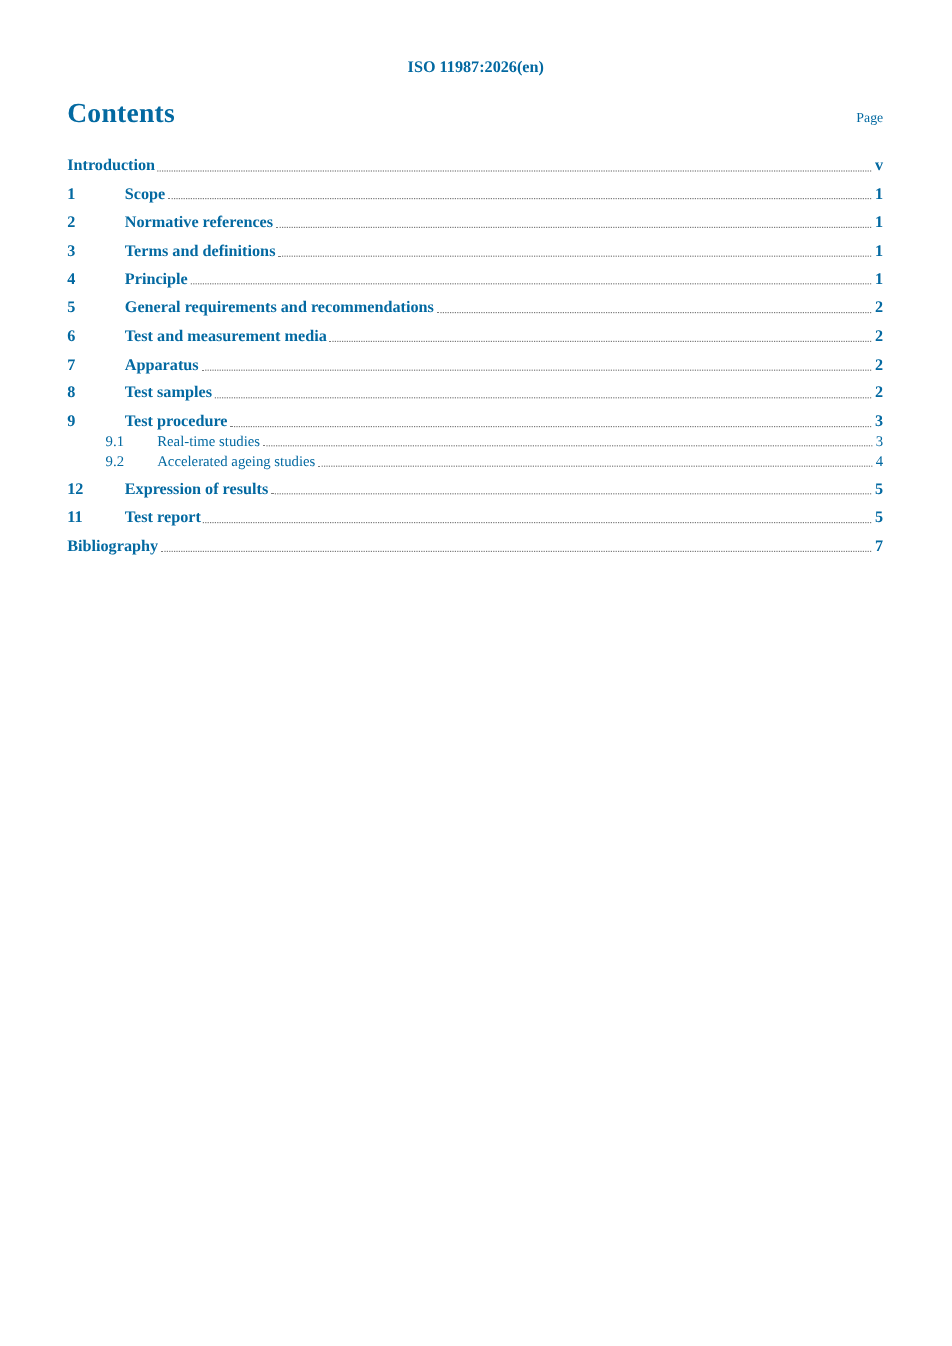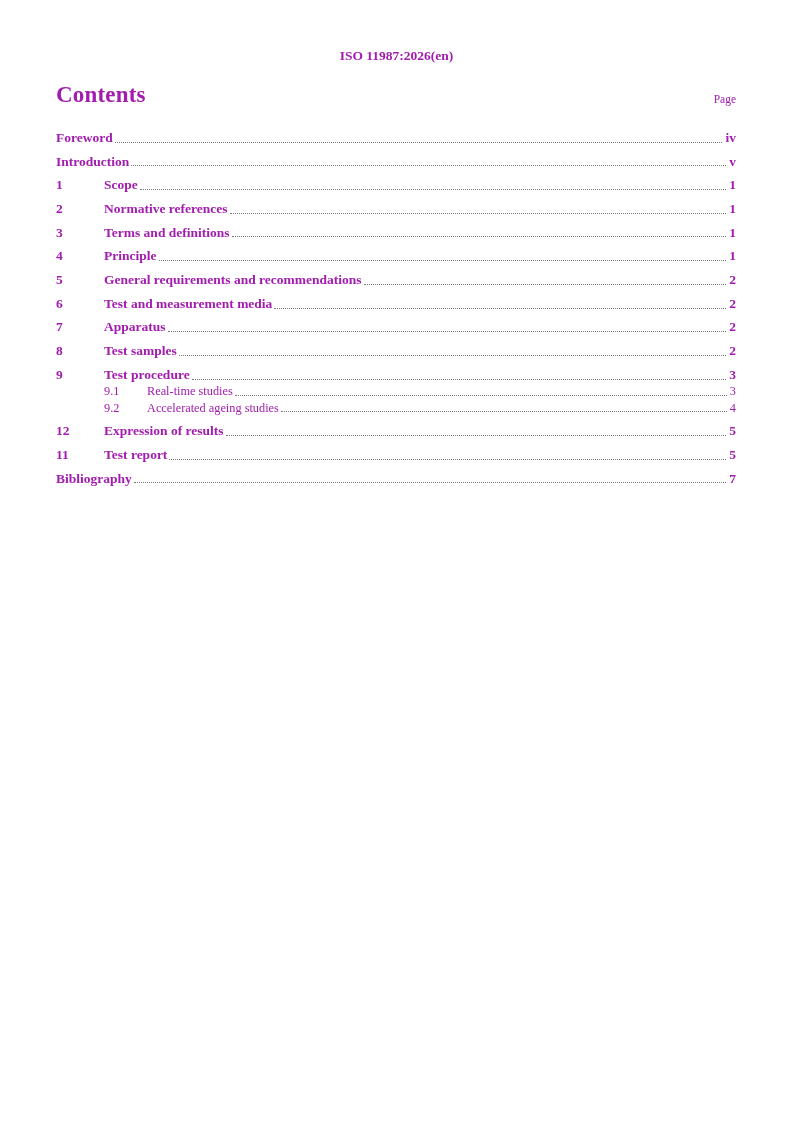--- a/index.html
+++ b/index.html
@@ -2,21 +2,21 @@
 <html><head>
 <meta charset="utf-8">
 <style>
   html, body { margin: 0; padding: 0; background: #ffffff; }
   .page {
     position: relative;
     width: 793px;
     height: 1122px;
     background: #ffffff;
     font-family: "Liberation Serif", "DejaVu Serif", serif;
-    color: #a21caf;
+    color: #0369a1;
     overflow: hidden;
   }
   .running-header {
     position: absolute;
     top: 48px;
     left: 0;
     width: 100%;
     text-align: center;
     font-weight: bold;
     font-size: 13.5px;
@@ -59,21 +59,21 @@
   .toc-row.sub {
     height: 16.4px;
     font-size: 12.3px;
     font-weight: normal;
   }
   .toc-num {
     flex: none;
     width: 48px;
   }
   .toc-row.sub .toc-num {
-    margin-left: 48px;
+    margin-left: 32px;
     width: 43px;
   }
   .toc-label { flex: none; }
   .toc-leader {
     flex: 1 1 auto;
     border-bottom: 1px dotted #7a7a7a;
     margin: 0 3px 3px 2px;
     min-width: 10px;
   }
   .toc-row.sub .toc-leader { margin-bottom: 3px; }
@@ -101,26 +101,20 @@
   <div class="running-header">ISO 11987:2026(en)</div>
 
   <div class="title-row">
     <div class="doc-title">Contents</div>
     <div class="page-label">Page</div>
   </div>
 
   <div class="toc">
       <div class="toc-row front">
 
-      <span class="toc-label">Foreword</span>
-      <span class="toc-leader"></span>
-      <span class="toc-page">iv</span>
-    </div>
-      <div class="toc-row front">
-
       <span class="toc-label">Introduction</span>
       <span class="toc-leader"></span>
       <span class="toc-page">v</span>
     </div>
       <div class="toc-row main">
       <span class="toc-num">1</span>
       <span class="toc-label">Scope</span>
       <span class="toc-leader"></span>
       <span class="toc-page">1</span>
     </div>

